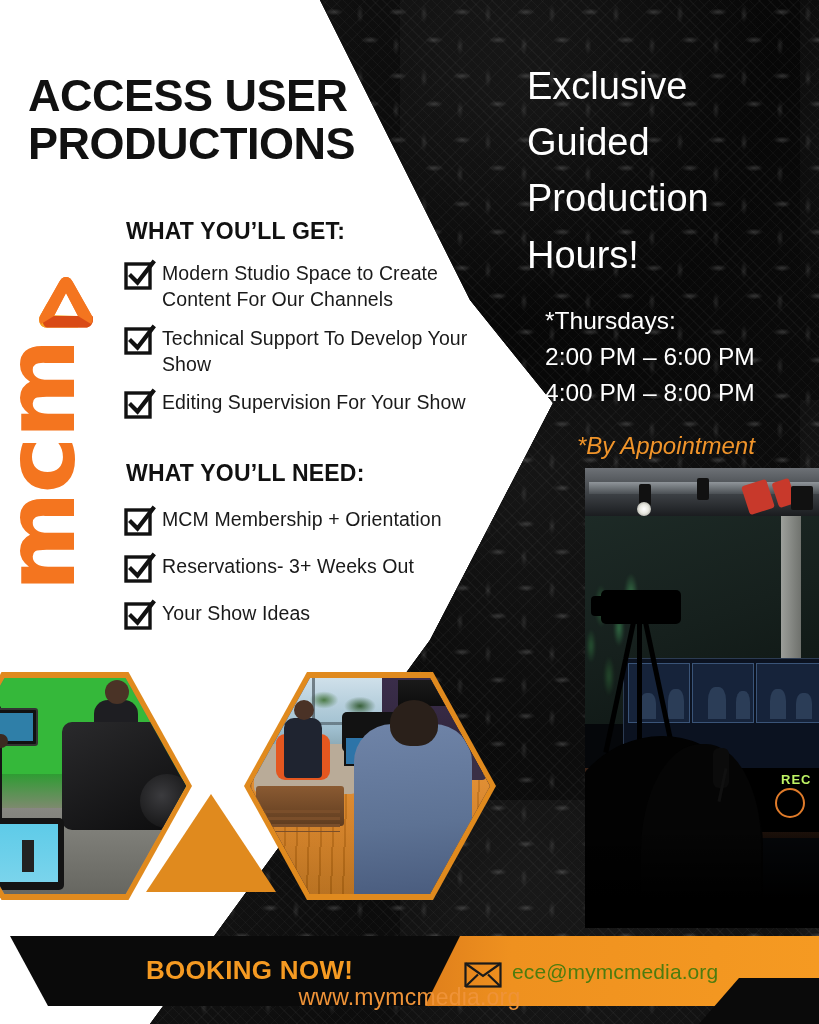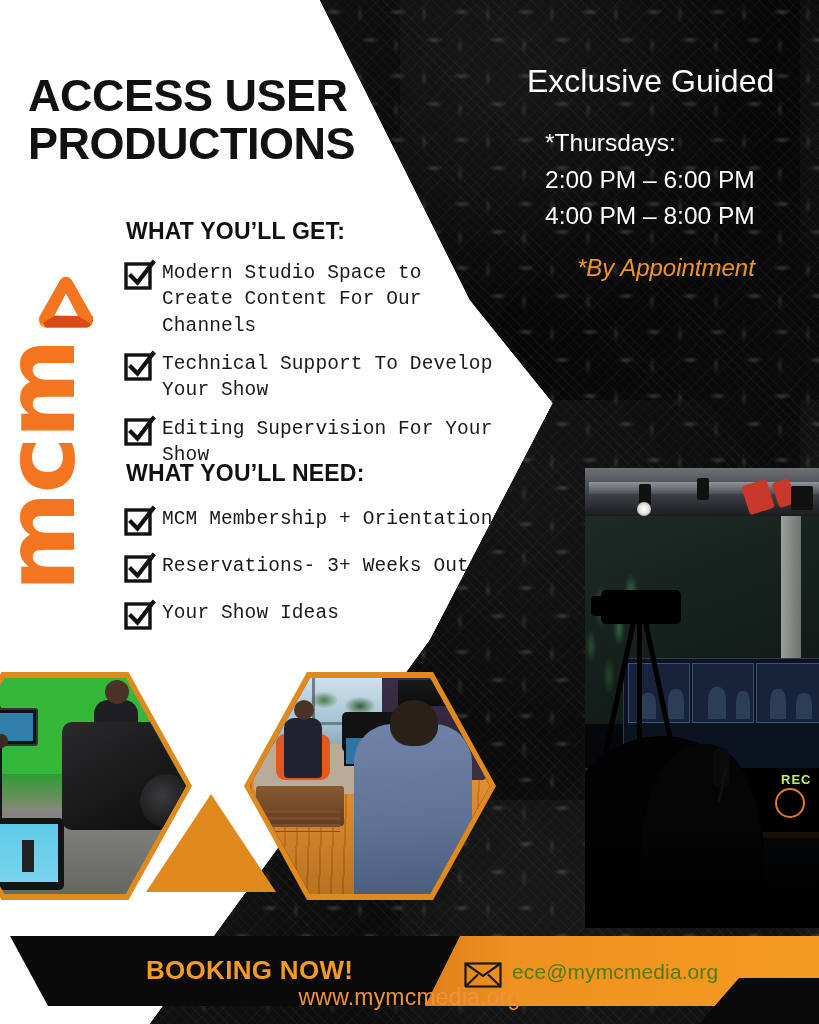--- a/index.html
+++ b/index.html
@@ -189,41 +189,41 @@
     letter-spacing:-0.5px;
   }
   #subtitle-get{position:absolute;left:126px;top:218px;
     color:#111;font-weight:bold;font-size:23px;letter-spacing:.2px;}
   #subtitle-need{position:absolute;left:126px;top:460px;
     color:#111;font-weight:bold;font-size:23px;letter-spacing:.2px;}
 
   .check-list{position:absolute;}
   #list-get{left:124px;top:260px;width:372px;}
   #list-need{left:124px;top:506px;width:372px;}
-  .check-item{display:flex;align-items:flex-start;margin-bottom:12px;font-family:Liberation Mono, monospace;}
+  .check-item{display:flex;align-items:flex-start;margin-bottom:12px;}
   .cbox{position:relative;width:26px;height:26px;flex:0 0 26px;margin-right:12px;margin-top:2px;}
   .cbox svg{position:absolute;left:-2px;top:-5px;width:34px;height:34px;overflow:visible;}
   .citem-label{font-size:19.5px;color:#1a1a1a;line-height:1.35;letter-spacing:.1px;}
   #list-need .citem-label{font-size:19.5px;}
   #list-need .check-item{margin-bottom:19px;}
 
   
   #logo{position:absolute;left:14px;top:268px;width:96px;height:366px;}
   #logo-mark{position:absolute;left:20px;top:4px;width:64px;height:62px;}
   #logo-word{
     position:absolute;left:-118px;top:150px;width:300px;height:96px;
     transform:rotate(-90deg);transform-origin:center center;
     color:#f4751f;font-weight:bold;font-size:96px;line-height:.9;
     letter-spacing:-2px;text-align:center;
     font-family:"DejaVu Sans","Liberation Sans",sans-serif;
   }
 
   
   #hours{position:absolute;left:527px;top:58px;width:290px;color:#fff;}
-  #hours-head{font-size:32px;line-height:1.48;font-weight:400;}
+  #hours-head{font-size:38px;line-height:1.48;font-weight:400;}
   #hours-body{margin-top:16px;margin-left:18px;font-size:24.5px;line-height:1.48;}
   .hday{margin-top:20px;}
   #hours-appt{margin-top:20px;margin-left:50px;color:#f0942a;
     font-style:italic;font-size:24px;font-weight:500;}
 
   
   #banner{position:absolute;left:0;top:936px;width:819px;height:70px;}
   #banner-black{position:absolute;left:0;top:0;width:460px;height:70px;
     background:#0a0a0a;clip-path:polygon(10px 0,460px 0,425px 70px,48px 70px);}
   #banner-orange{position:absolute;left:392px;top:0;width:427px;height:70px;
@@ -427,20 +427,21 @@
             <path d="M9 19 L15.5 25.5 L31 5.5" fill="none" stroke="#111" stroke-width="4.2" stroke-linecap="square"></path>
           </svg>
       </span>
       <span class="citem-label">Your Show Ideas</span>
     </div>
   </div>
 
   <div id="hours">
     <div id="hours-head">
       <div>Exclusive Guided</div>
+      <div>Production Hours!</div>
     </div>
     <div id="hours-body">
       <div class="hday">
         <div>*Thursdays:</div>
         <div>2:00 PM – 6:00 PM</div>
         <div>4:00 PM – 8:00 PM</div>
       </div>
     </div>
     <div id="hours-appt">*By Appointment</div>
   </div>

